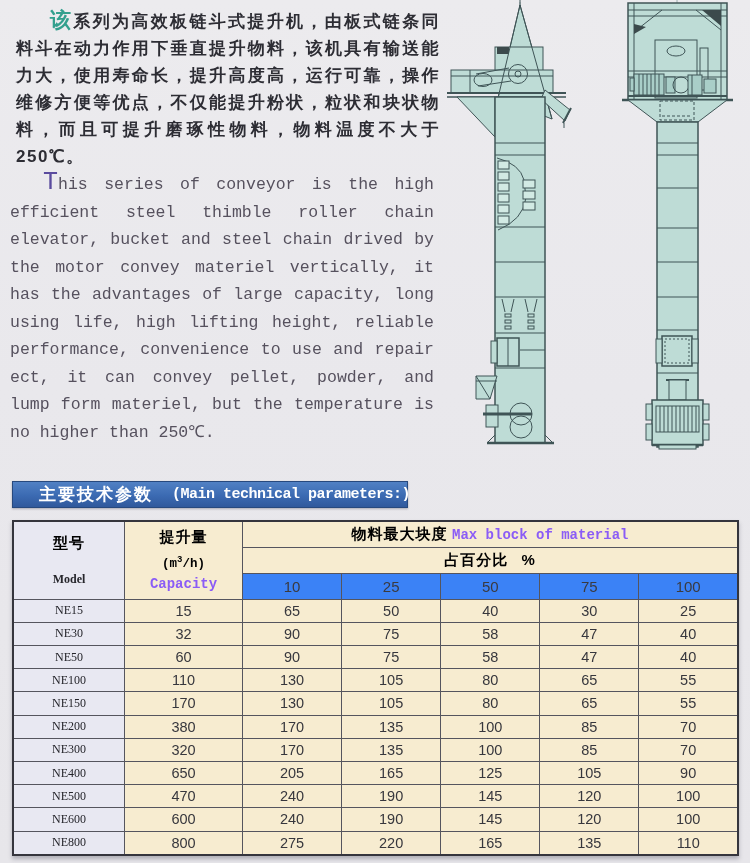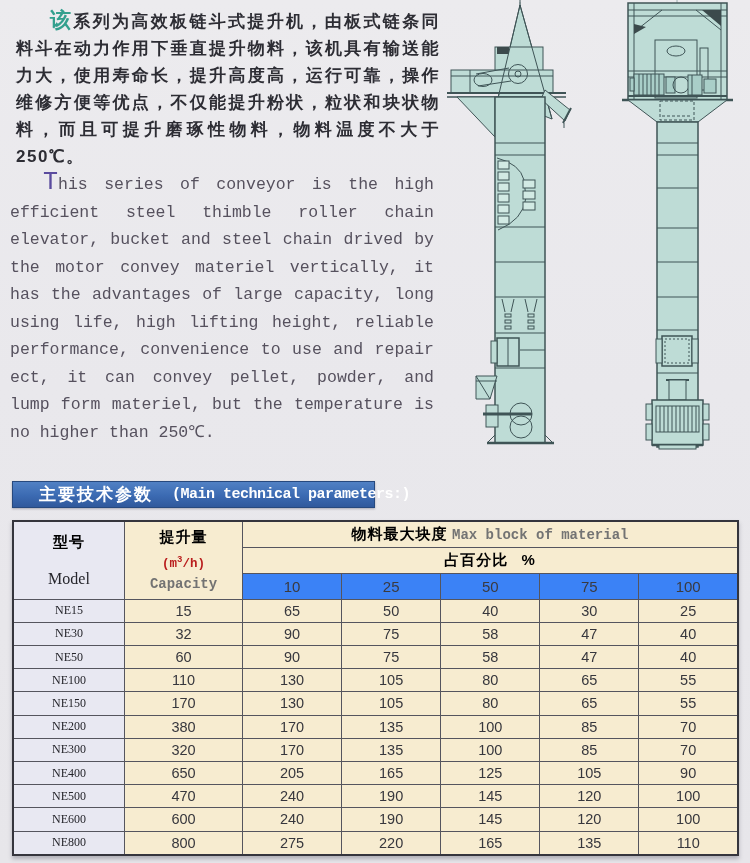--- a/index.html
+++ b/index.html
@@ -18,21 +18,21 @@
   .dropcap-cn{color:#33a08e;font-size:21px;font-weight:700;}
   .en-para{
     position:absolute;left:10px;top:171px;width:424px;
     font-size:16.5px;line-height:27.5px;color:#56515e;
     text-align:justify;text-indent:2em;margin:0;
     font-family:Liberation Mono, monospace;
   }
   .dropcap-en{color:#5a4b9e;font-size:25px;line-height:20px;}
   
   .section-bar{
-    position:absolute;left:12px;top:481px;width:363px;height:27px;
+    position:absolute;left:12px;top:481px;width:396px;height:27px;
     background:linear-gradient(180deg,#5181c4 0%,#3b6ab2 55%,#30599c 100%);
     border:1px solid #27497e;box-sizing:border-box;
     display:flex;align-items:center;padding-left:26px;
     color:#ffffff;white-space:nowrap;
     box-shadow:0 1px 2px rgba(90,90,110,.45);
   }
   .section-bar .zh{font-size:17px;font-weight:700;letter-spacing:2px;}
   .section-bar .en{font-size:15px;font-weight:700;margin-left:19px;font-family:"Liberation Mono",monospace;letter-spacing:-0.5px;}
   
   table.params{
@@ -41,24 +41,24 @@
     background:#f7ecd0;border:2px solid #35353d;
     box-shadow:0 3px 4px rgba(110,110,125,.45);
   }
   table.params th,table.params td{
     border:1px solid #55555e;padding:0;text-align:center;vertical-align:middle;
   }
   thead tr{height:26px;}
   th.c-model{background:#e8e8f2;}
   th.c-cap{background:#f7ecd0;}
   .zh-h{font-size:15px;font-weight:700;color:#000000;letter-spacing:1px;}
-  .mono-h{font-family:"Liberation Mono",monospace;font-weight:700;font-size:14px;color:#737373;}
-  .serif-h{font-family:"Liberation Serif",serif;font-weight:400;font-size:16px;color:#26262c;}
+  .mono-h{font-family:"Liberation Mono",monospace;font-weight:700;font-size:14px;color:#8b5cf6;}
+  .serif-h{font-family:"Liberation Serif",serif;font-weight:700;font-size:12px;color:#26262c;}
   .stacked{display:flex;flex-direction:column;justify-content:space-around;height:72px;}
-  .unit{font-family:"Liberation Mono",monospace;font-size:12.5px;font-weight:700;color:#b91c1c;line-height:10px;}
+  .unit{font-family:"Liberation Mono",monospace;font-size:12.5px;font-weight:700;color:#000000;line-height:10px;}
   .unit sup{font-size:9px;}
   th.pct{font-size:15px;font-weight:400;color:#3a3a40;background:#3b82f6;}
   tbody td{font-size:14.5px;color:#37373d;background:#f7ecd0;}
   tbody td.model-col{
     background:#e8e8f2;font-family:"Liberation Serif",serif;font-size:12px;color:#24242a;
   }
   
   .drawings{position:absolute;left:430px;top:0;}
 </style>
 </head>

